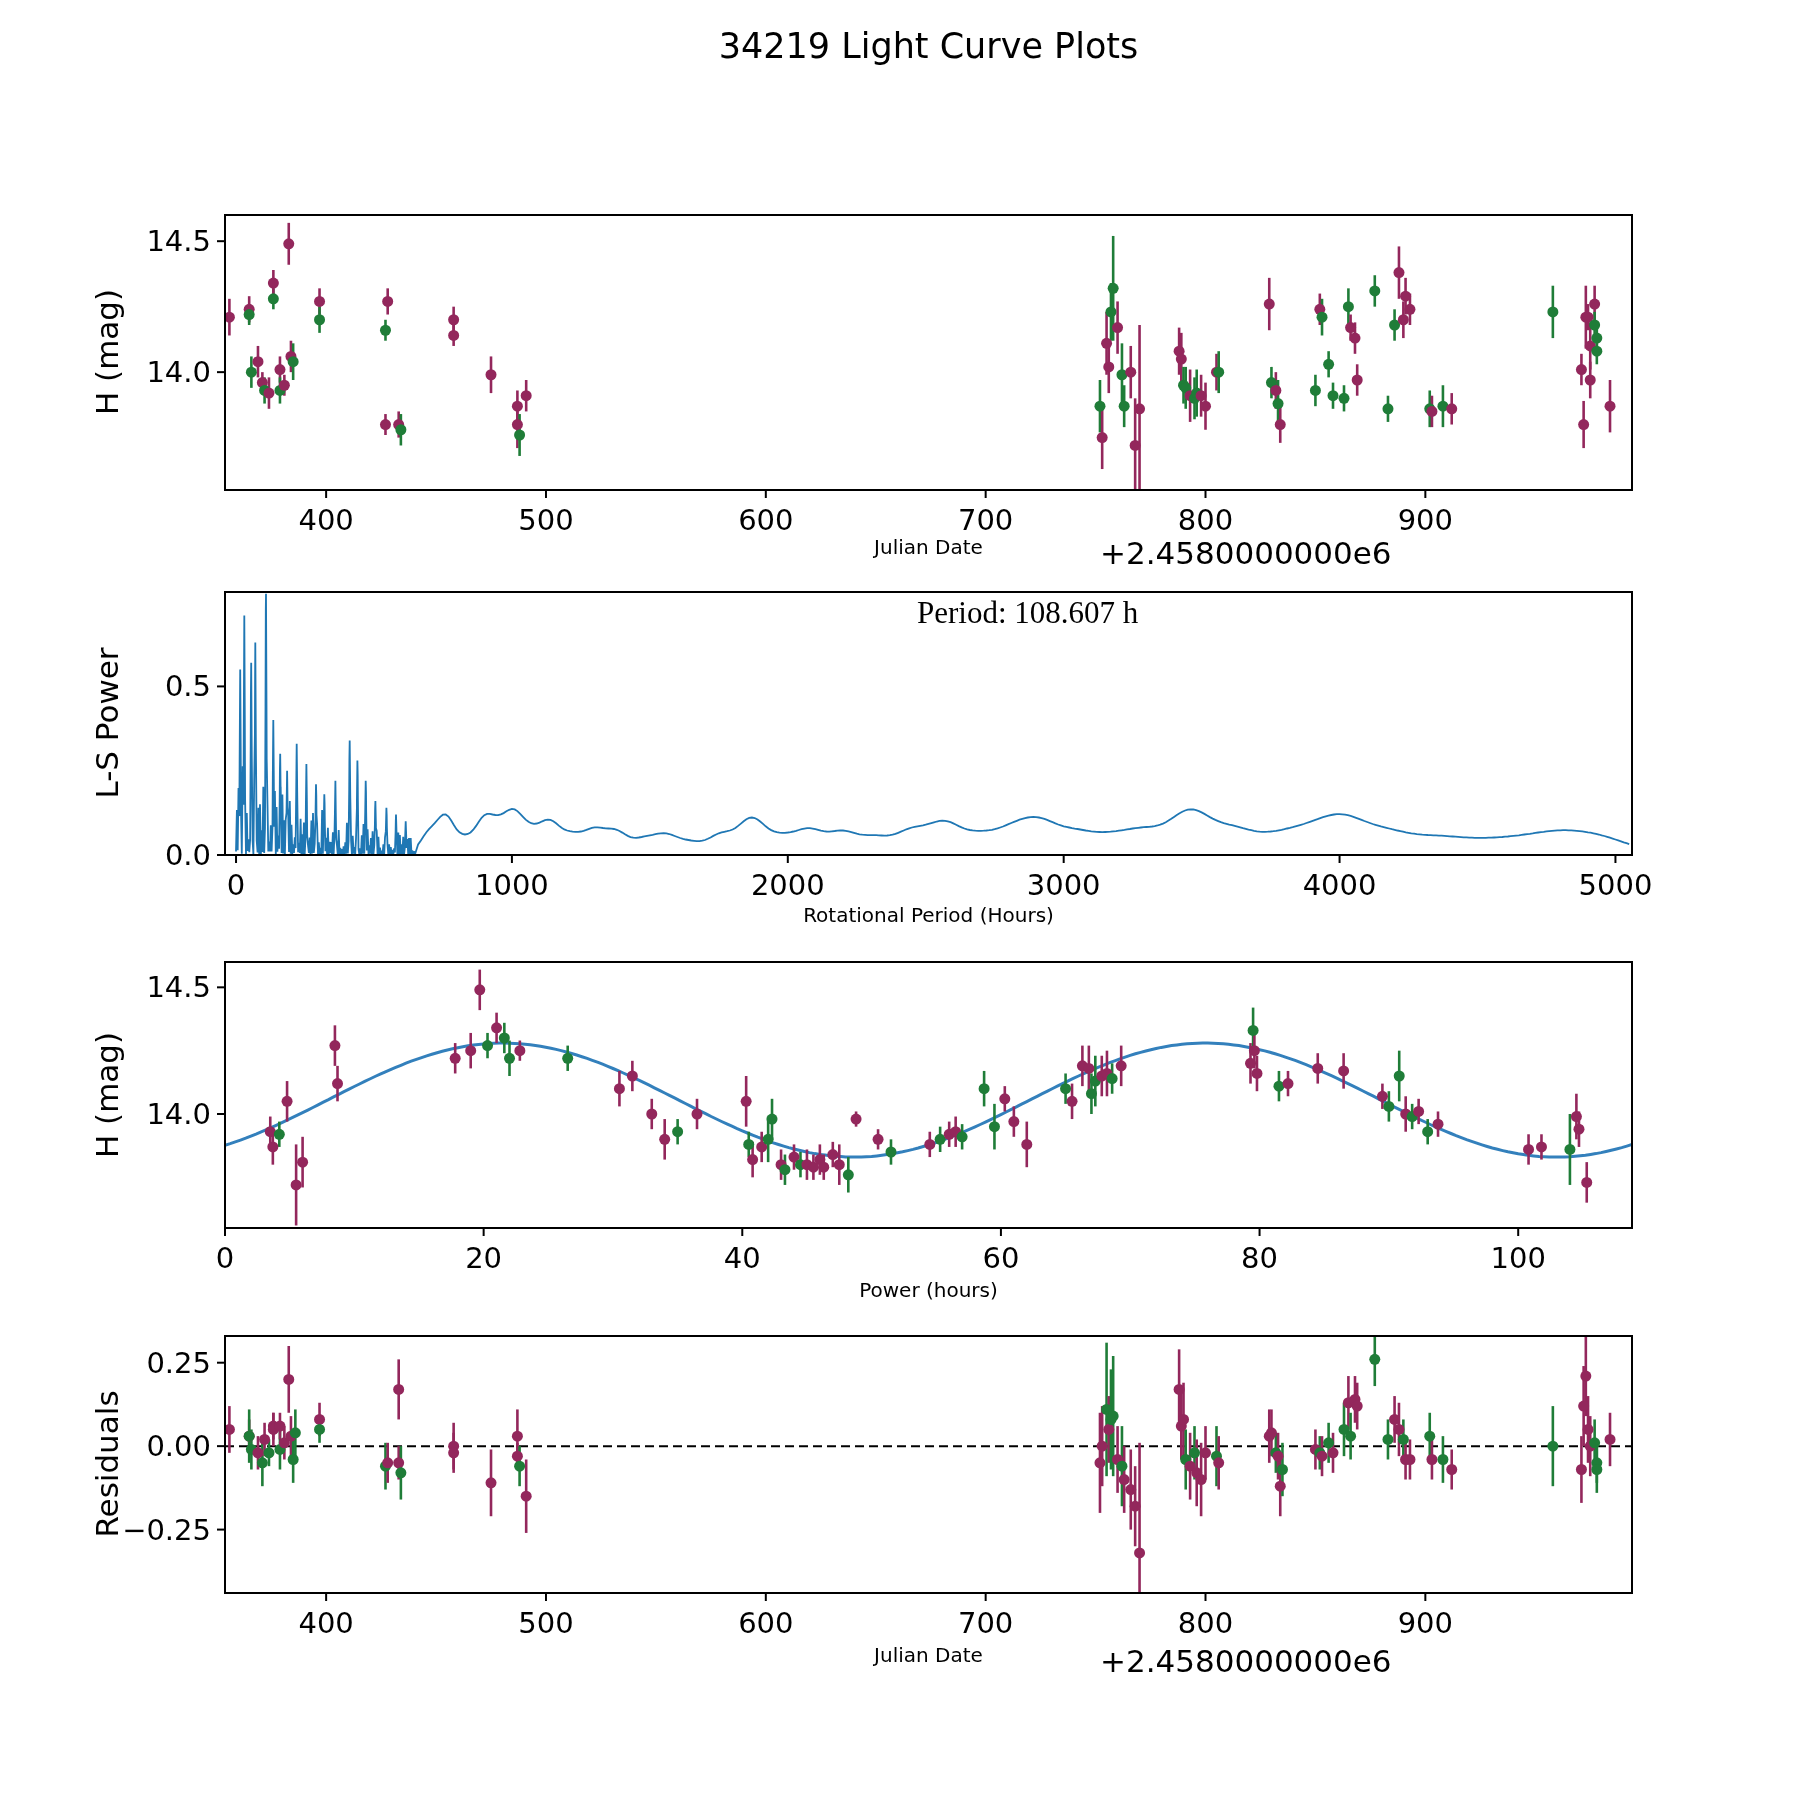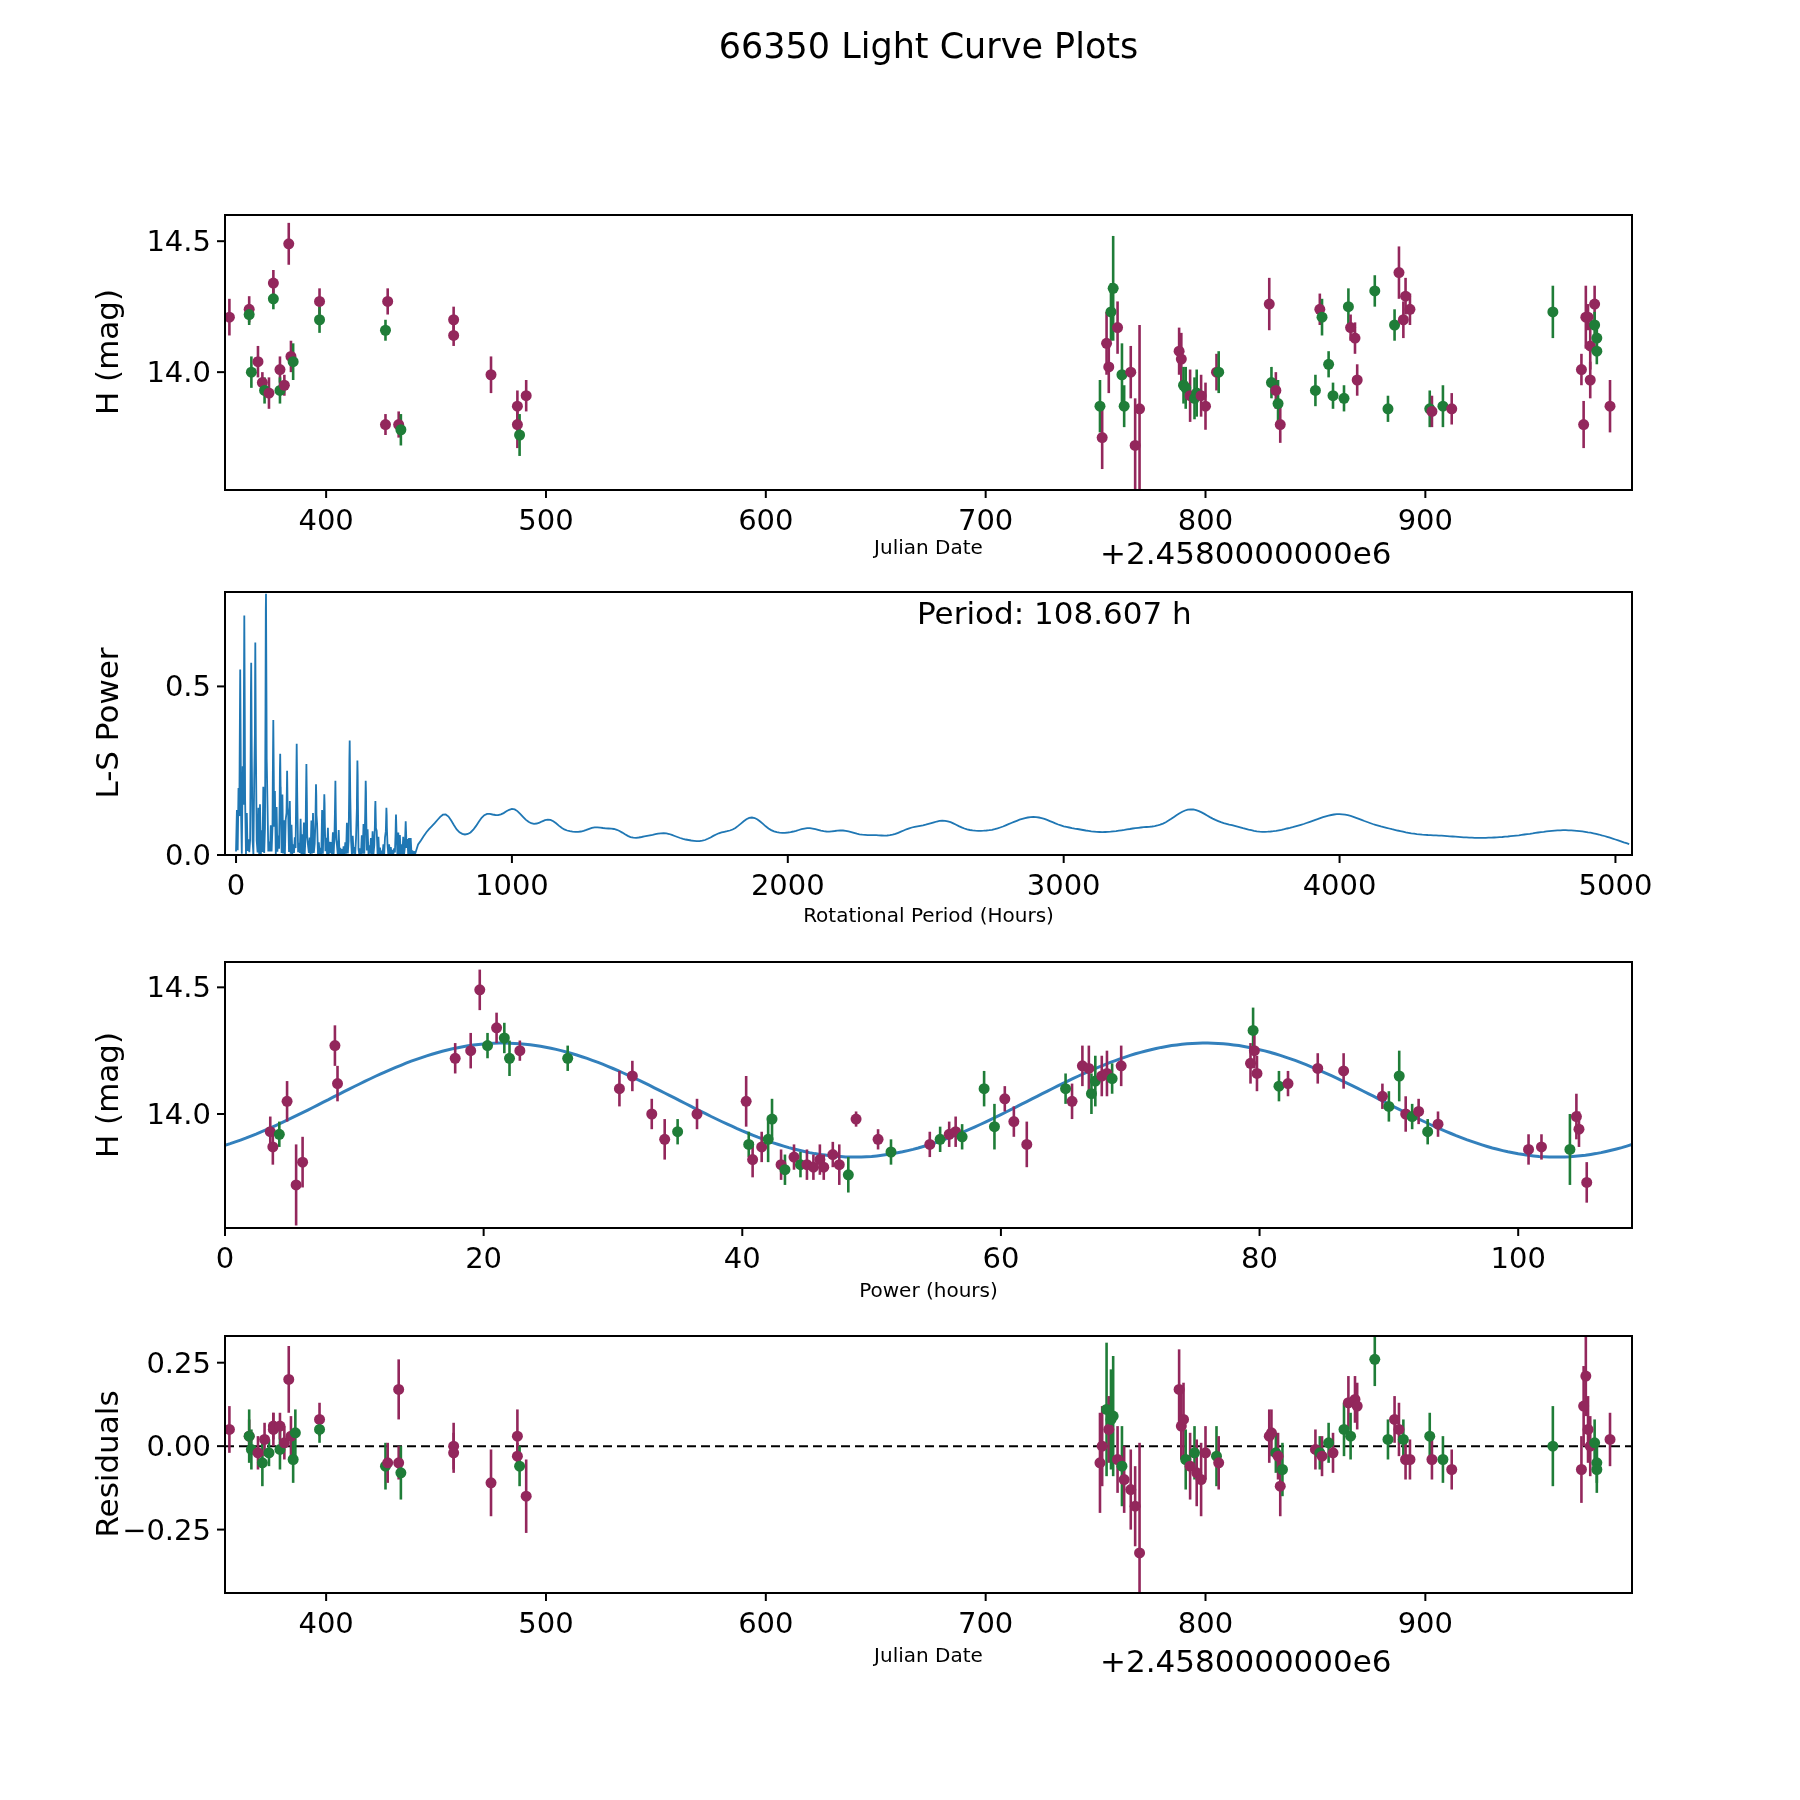--- a/index.html
+++ b/index.html
@@ -12,21 +12,21 @@
   #xlab3{top:1278px}
   #xlab4{top:1643px}
   .offset{left:1100px;width:532px;font-size:31px;}
   #off1{top:535px}
   #off4{top:1643px}
   .ylab{left:107px;transform:translate(-50%,-50%) rotate(-90deg);font-size:31px;white-space:nowrap;}
   #ylab1{top:352px}
   #ylab2{top:723px}
   #ylab3{top:1095px}
   #ylab4{top:1464px}
-  #annot{left:917px;top:595px;font-size:31px;}
+  #annot{left:917px;top:595px;font-size:31px;font-family:Liberation Serif, serif;}
   svg{position:absolute;top:0;left:0;}
   svg text{font-family:"DejaVu Sans",sans-serif;fill:#000;}
 </style>
 </head>
 <body>
 
 <div class="fig">
   <svg id="plot-svg" width="1800" height="1800">
       <g>
         <clipPath id="clip0">
@@ -658,21 +658,21 @@
         <text x="1425.346875" y="1633" text-anchor="middle" font-size="29">900</text>
         <line x1="217" x2="225" y1="1529.5844155844156" y2="1529.5844155844156" stroke="#000" stroke-width="2"></line>
         <text x="211" y="1539.5844155844156" text-anchor="end" font-size="29">−0.25</text>
         <line x1="217" x2="225" y1="1446.142857142857" y2="1446.142857142857" stroke="#000" stroke-width="2"></line>
         <text x="211" y="1456.142857142857" text-anchor="end" font-size="29">0.00</text>
         <line x1="217" x2="225" y1="1362.7012987012986" y2="1362.7012987012986" stroke="#000" stroke-width="2"></line>
         <text x="211" y="1372.7012987012986" text-anchor="end" font-size="29">0.25</text>
       </g>
     </svg>
 
-  <div class="t" id="title">66350 Light Curve Plots</div>
+  <div class="t" id="title">34219 Light Curve Plots</div>
 
   <div class="t ylab" id="ylab1">H (mag)</div>
   <div class="t xlab" id="xlab1">Julian Date</div>
   <div class="t offset" id="off1">+2.4580000000e6</div>
 
   <div class="t ylab" id="ylab2">L-S Power</div>
   <div class="t xlab" id="xlab2">Rotational Period (Hours)</div>
   <div class="t" id="annot">Period: 108.607 h</div>
 
   <div class="t ylab" id="ylab3">H (mag)</div>

